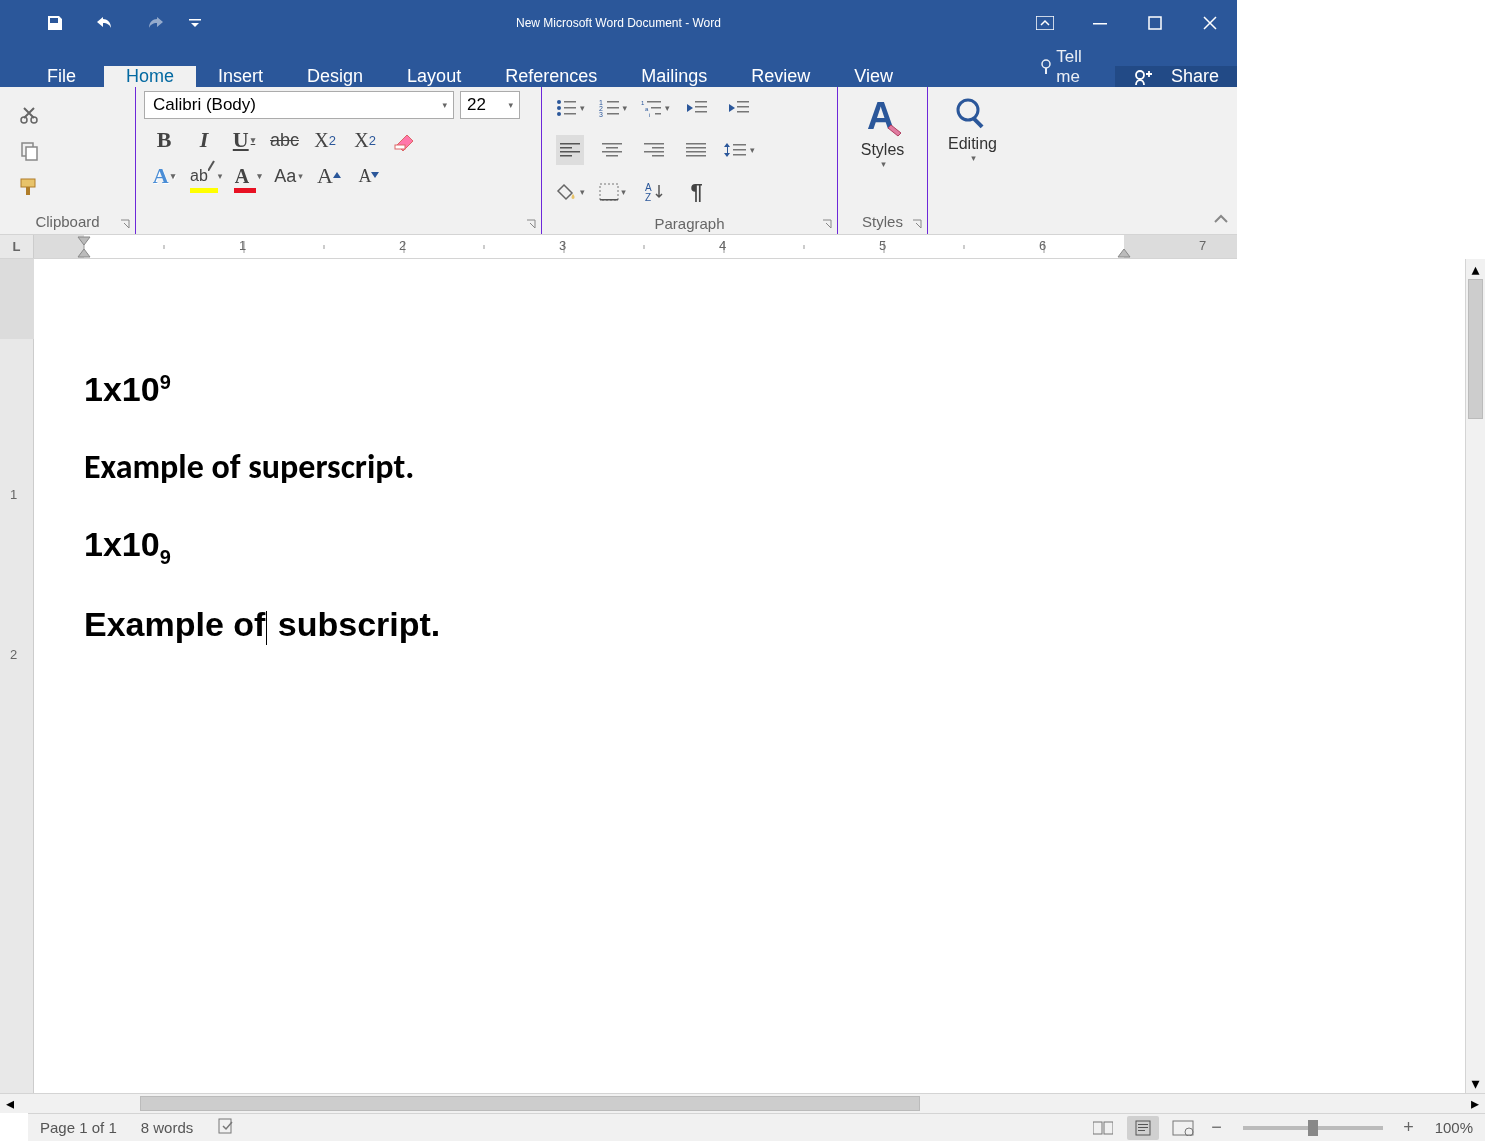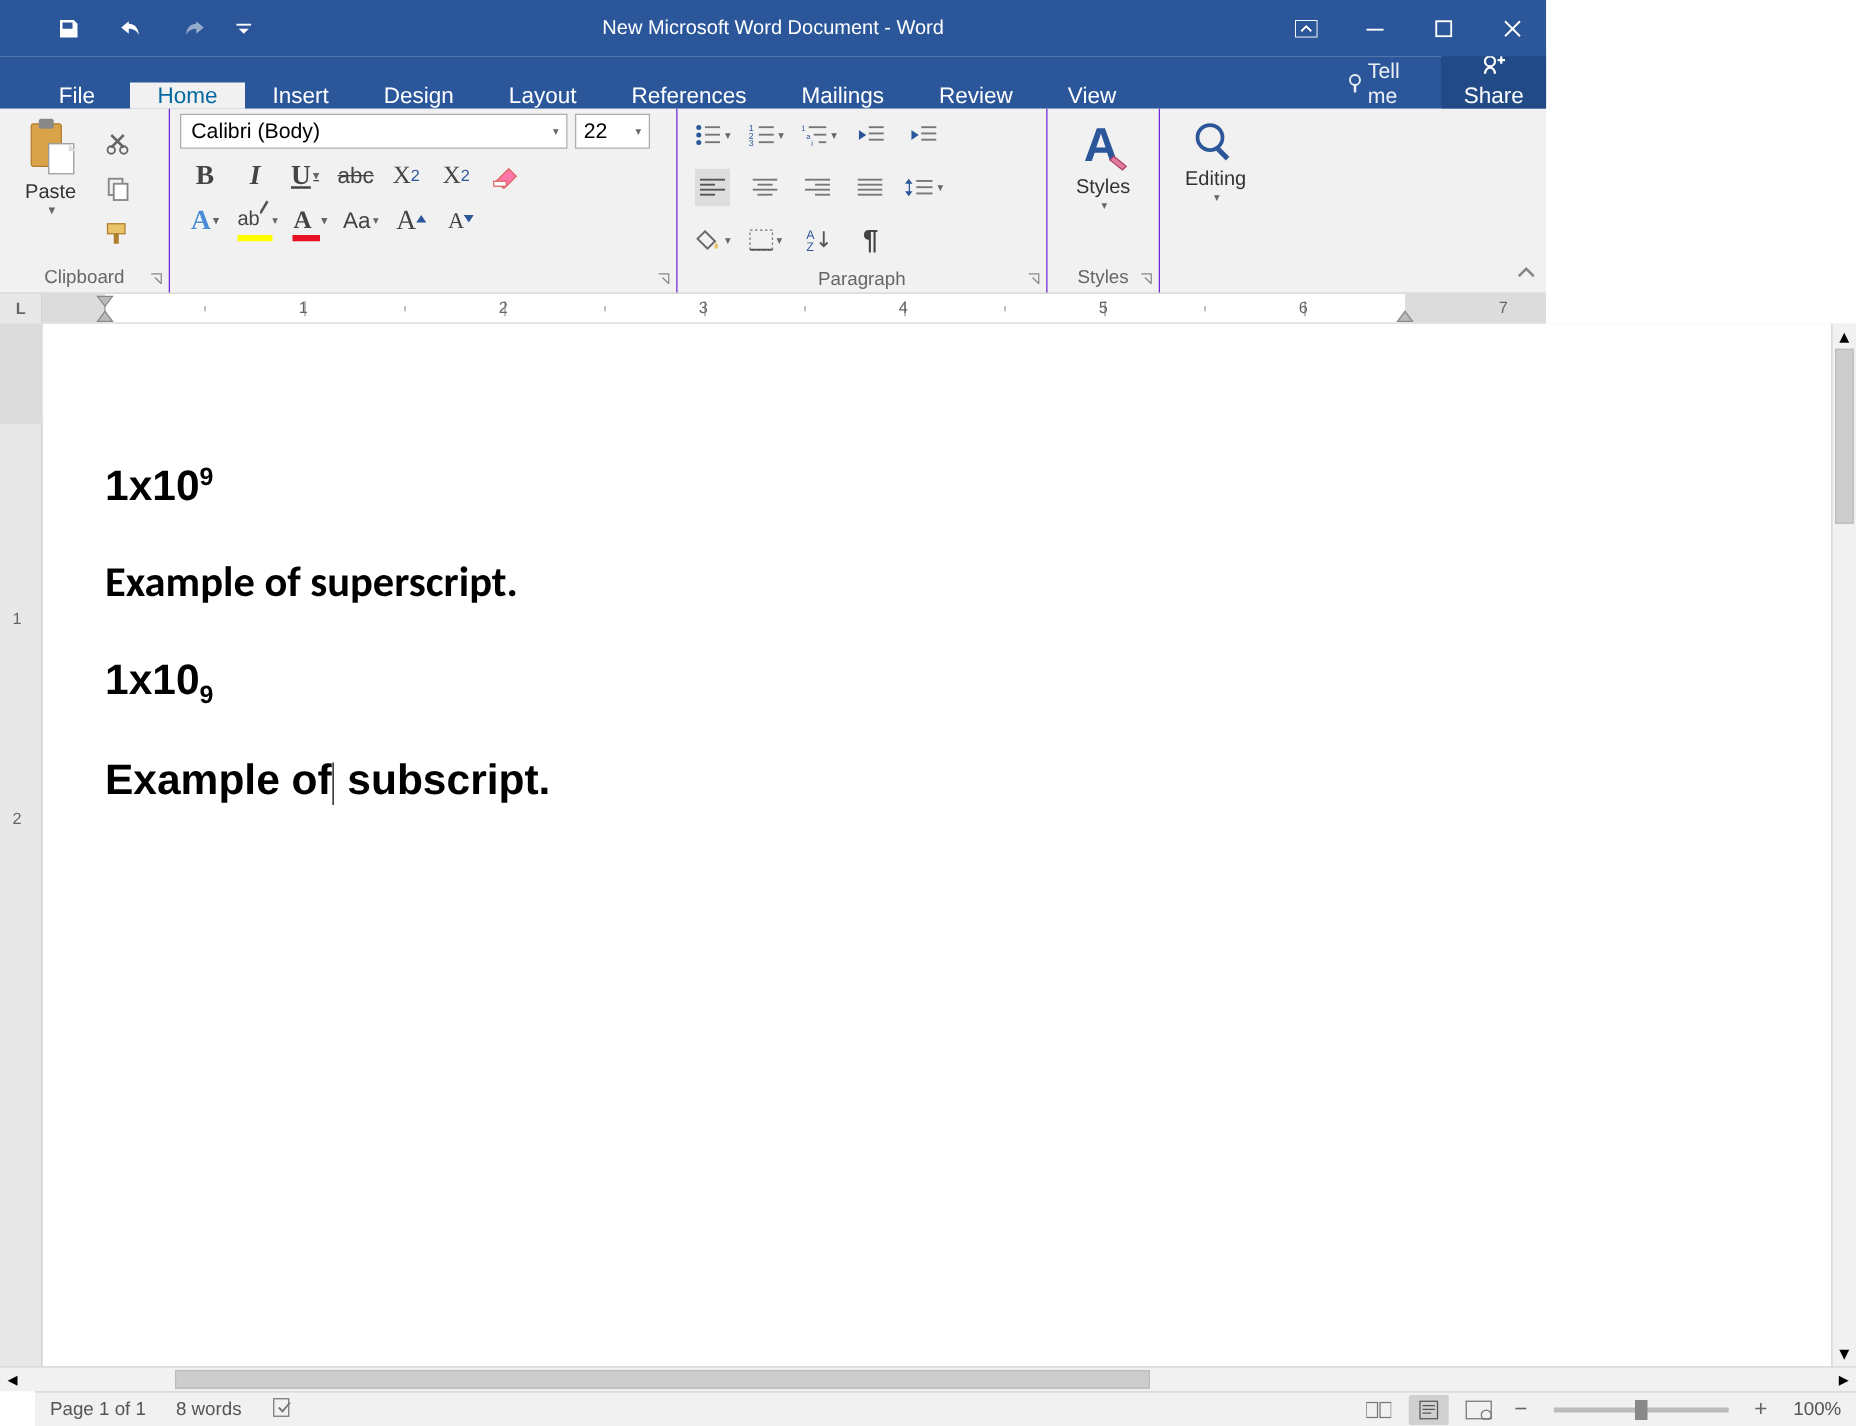--- a/index.html
+++ b/index.html
@@ -3,32 +3,32 @@
 <meta charset="utf-8">
 <style>
 * { box-sizing: border-box; margin: 0; padding: 0; font-family: "Segoe UI", Arial, sans-serif; }
 body { background: #fff; overflow: hidden; width: 1237px; height: 949px; }
 
 
 .titlebar { background: #2b579a; height: 45px; display: flex; align-items: center; color: #fff; position: relative; }
 .qat { display: flex; align-items: center; gap: 0; padding-left: 30px; }
 .qat-btn { width: 50px; height: 45px; display: flex; align-items: center; justify-content: center; cursor: pointer; }
 .qat-btn svg { fill: #fff; }
-.title-text { position: absolute; left: 50%; transform: translateX(-50%); font-size: 16px; color: #fff; }
+.title-text { position: absolute; left: 50%; transform: translateX(-50%); font-size: 12px; color: #fff; }
 .win-controls { margin-left: auto; display: flex; }
 .win-btn { width: 55px; height: 45px; display: flex; align-items: center; justify-content: center; cursor: pointer; }
 
 
 .tabbar { background: #2b579a; height: 42px; display: flex; align-items: flex-end; color: #fff; padding-left: 19px; }
 .tab { padding: 0 22px; display: flex; align-items: center; font-size: 18px; cursor: pointer; }
 .tab.active { background: #f1f1f1; color: #0369a1; margin-top: 44px; }
 .tab.file { padding: 0 28px; }
 .tab-spacer { flex: 1; }
 .tell-me { display: flex; align-items: center; padding: 0 14px; font-size: 17px; cursor: text; opacity: 0.9; overflow: hidden; width: 90px; }
-.share-btn { background: #224a86; padding: 0 18px; display: flex; align-items: center; font-size: 18px; gap: 6px; cursor: pointer; flex-direction: column; }
+.share-btn { background: #224a86; padding: 0 18px; display: flex; align-items: center; font-size: 18px; gap: 18px; cursor: pointer; }
 
 
 .ribbon { background: #f1f1f1; height: 148px; border-bottom: 1px solid #d4d4d4; display: flex; position: relative; }
 .ribbon-group { border-right: 1px solid #6d28d9; padding: 4px 8px 0 8px; display: flex; flex-direction: column; position: relative; }
 .group-content { flex: 1; display: flex; }
 .group-label { text-align: center; font-size: 15px; color: #666; padding: 2px 0 4px 0; position: relative; }
 .dialog-launcher { position: absolute; right: 2px; bottom: 4px; width: 14px; height: 14px; cursor: pointer; }
 
 
 .paste-col { display: flex; flex-direction: column; align-items: center; width: 65px; }
@@ -176,30 +176,20 @@
         <path d="M13 6h6M16 3v6" stroke="#fff" stroke-width="1.8"></path>
       </svg>
     <span>Share</span>
   </div>
 </div>
 
 <div class="ribbon">
 
   <div class="ribbon-group" style="width:136px">
     <div class="group-content">
-      <div class="paste-col">
-        <svg class="paste-icon" viewBox="0 0 48 48">
-            <rect x="8" y="6" width="24" height="34" rx="2" fill="#d9a34a" stroke="#b07d2a"></rect>
-            <rect x="14" y="2" width="12" height="8" rx="2" fill="#888"></rect>
-            <rect x="22" y="22" width="20" height="24" fill="#fff" stroke="#999"></rect>
-            <path d="M38 22l6 6h-6z" fill="#ddd"></path>
-          </svg>
-        <div class="paste-label">Paste</div>
-        <span class="dd-arrow">▼</span>
-      </div>
       <div class="clip-right">
         <div class="rbtn">
             <svg width="20" height="20">
               <path d="M4 3l10 10M14 3L4 13" stroke="#666" stroke-width="2"></path>
               <circle cx="4" cy="15" r="3" fill="none" stroke="#666" stroke-width="1.5"></circle>
               <circle cx="14" cy="15" r="3" fill="none" stroke="#666" stroke-width="1.5"></circle>
             </svg>
           </div>
         <div class="rbtn">
             <svg width="20" height="20">

